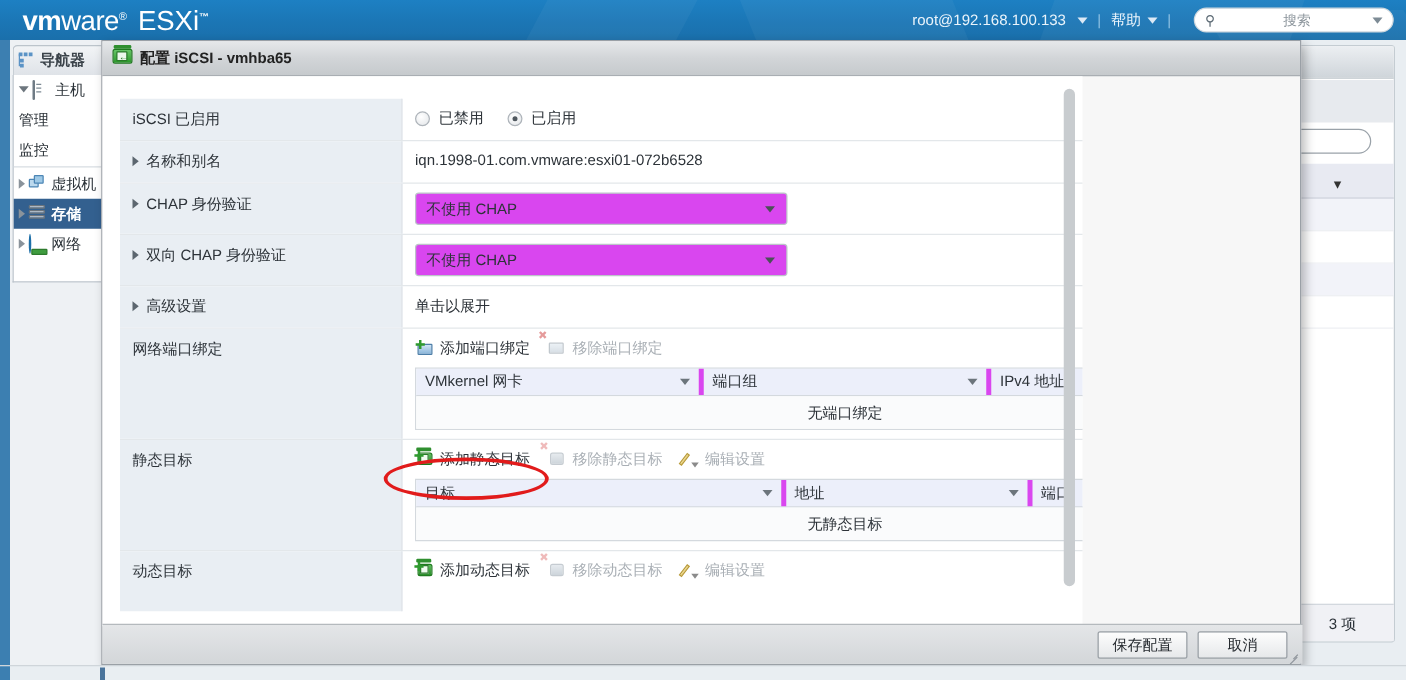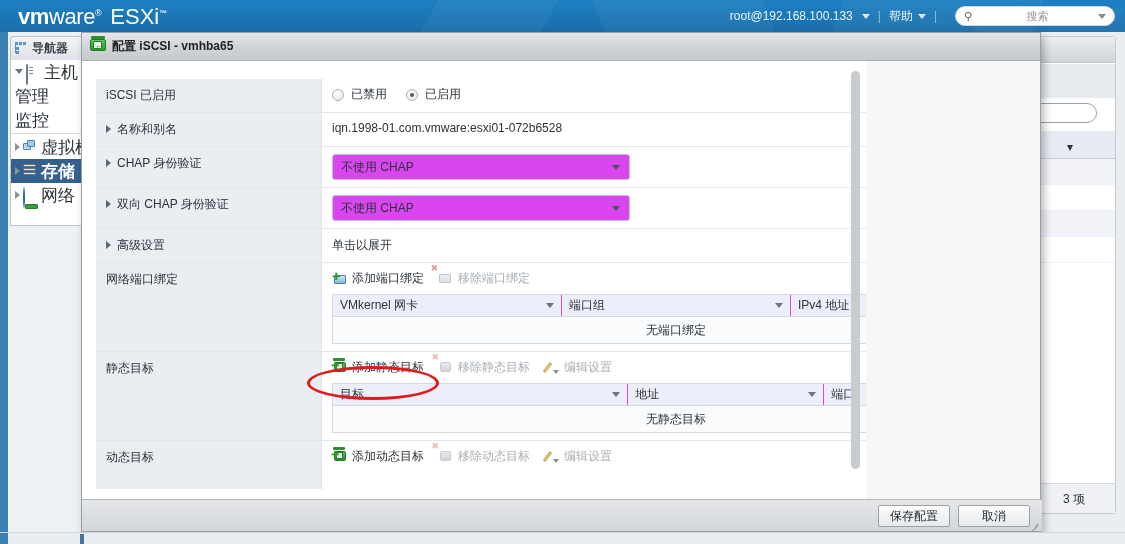--- a/index.html
+++ b/index.html
@@ -85,21 +85,21 @@
   }
   .nav-tab .nico { width: 14px; height: 13px; position: relative; margin-right: 3px; }
   .nav-tab .nlabel { font-size: 12px; font-weight: bold; color: #3a4249; white-space: nowrap; }
 
   .nav-panel {
     position: absolute; left: 10px; top: 60px; width: 78px; height: 166px;
     background: #fff; border: 1px solid #bcc4cb; border-top: none;
   }
   .nav-item {
     height: 24px; display: flex; align-items: center; padding-left: 4px;
-    font-size: 17px; color: #2b3238; white-space: nowrap; position: relative; font-family: Liberation Mono, monospace;
+    font-size: 12px; color: #2b3238; white-space: nowrap; position: relative; font-family: Liberation Mono, monospace;
   }
   .nav-item.sub { }
   .nav-item.sel { background: #33608f; color: #fff; font-weight: bold; }
   .nav-item .tri {
     width: 0; height: 0; margin-right: 3px;
     border-top: 4px solid transparent; border-bottom: 4px solid transparent;
     border-left: 5px solid #8a939b;
   }
   .nav-item .tri.open {
     border-left: 4px solid transparent; border-right: 4px solid transparent;
@@ -259,21 +259,21 @@
     background: #fff; border: 1px solid #b3bac0; border-radius: 10px;
     display: flex; align-items: center; padding: 0 8px; font-size: 11px; color: #9aa1a8;
   }
   .srch-pill .mg { margin-right: 5px; color: #4d555c; font-size: 11px; }
 
   
   .grid { width: 688px; border: 1px solid #d4d9de; }
   .grid .ghead { display: flex; background: #eceffa; border-bottom: 1px solid #d4d9de; height: 22px; }
   .gcell {
     flex: 1; display: flex; align-items: center; justify-content: space-between;
-    padding: 0 7px; font-size: 12px; color: #2d3339; border-right: 1px solid #d946ef;
+    padding: 0 7px; font-size: 12px; color: #2d3339; border-right: 4px solid #d946ef;
   }
   .gcell:last-child { border-right: none; }
   .gcell .gcar {
     width: 0; height: 0; border-left: 4px solid transparent; border-right: 4px solid transparent;
     border-top: 5px solid #6c757c;
   }
   .grid .gempty {
     height: 26px; display: flex; align-items: center; justify-content: center;
     font-size: 12px; color: #2d3339; background: #fafbfc;
   }

